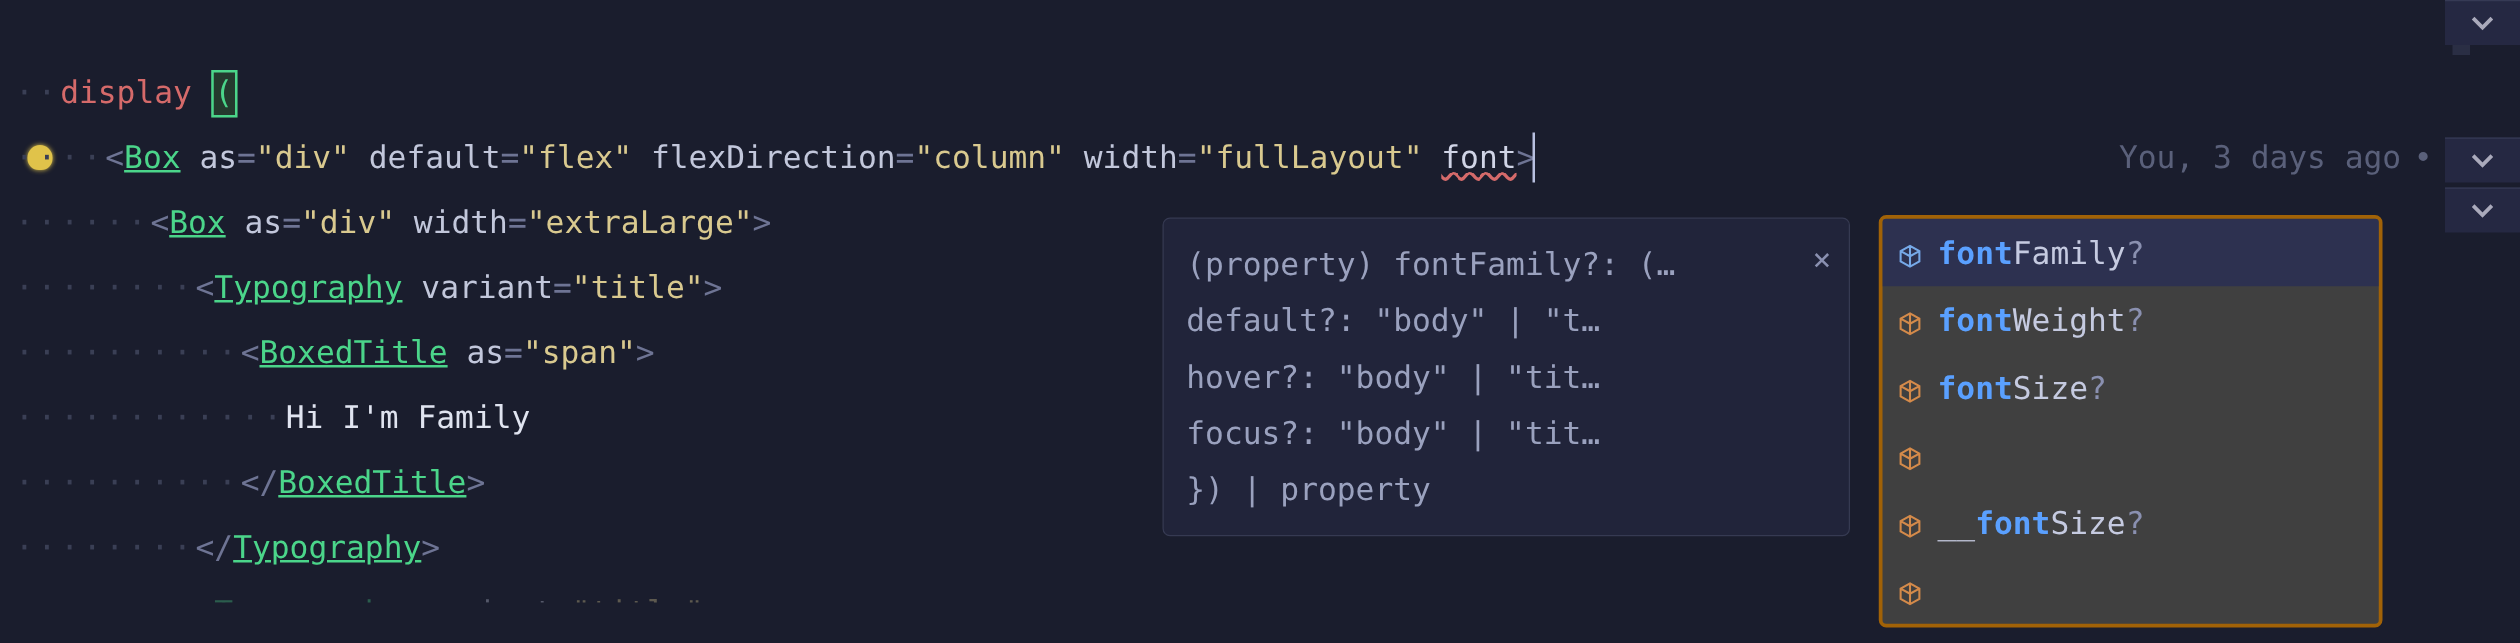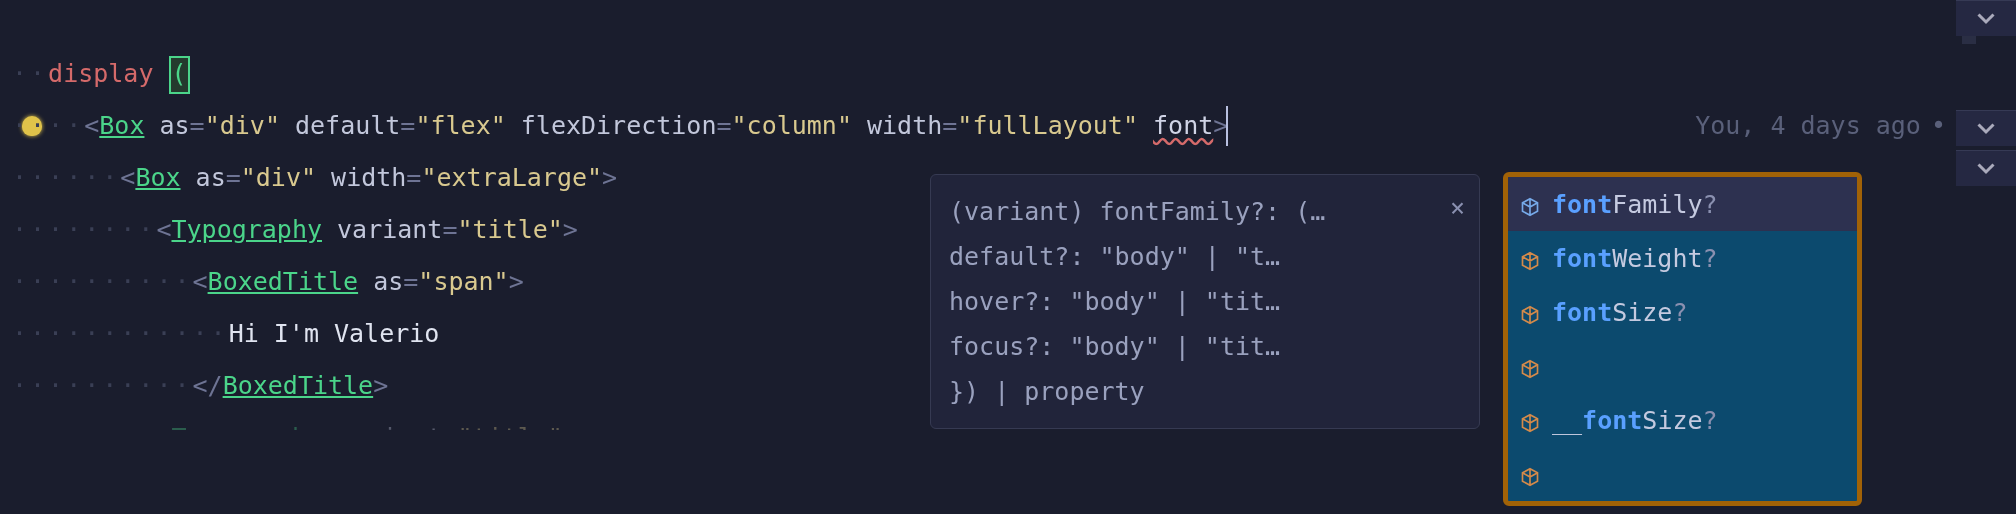--- a/index.html
+++ b/index.html
@@ -99,23 +99,23 @@
     right: 14px;
     color: #8a90b0;
     cursor: pointer;
   }
 
   
   .suggest {
     position: absolute;
     top: 172px;
     left: 1503px;
-    width: 359px;
-    background: #0c4a6e;
-    border: 5px solid #a16207;
+    width: 403px;
+    background: #404040;
+    border: 3px solid #a16207;
     border-radius: 6px;
     overflow: hidden;
   }
   .suggest-row {
     display: flex;
     align-items: center;
     height: 54px;
     padding: 0 12px;
     gap: 12px;
     color: #c5cae0;
@@ -177,56 +177,59 @@
     <span class="cursor-open"><span class="brace">(</span></span>
   </div>
 
   <div class="line">
     <span class="ws">····</span><span class="tag-angle">&lt;</span><span class="tag-name">Box</span>
     <span class="attr">as</span><span class="eq">=</span><span class="str">"div"</span>
     <span class="attr">default</span><span class="eq">=</span><span class="str">"flex"</span>
     <span class="attr">flexDirection</span><span class="eq">=</span><span class="str">"column"</span>
     <span class="attr">width</span><span class="eq">=</span><span class="str">"fullLayout"</span>
     <span class="rel"><span class="font-err">font</span><span class="tag-angle">&gt;</span><span class="text-cursor"></span></span>
-    <span class="blame"><span>You, 4 days ago</span><span class="blame-dot">•</span></span>
+    <span class="blame"><span>You, 3 days ago</span><span class="blame-dot">•</span></span>
   </div>
 
   <div class="line">
     <span class="ws">······</span><span class="tag-angle">&lt;</span><span class="tag-name">Box</span>
     <span class="attr">as</span><span class="eq">=</span><span class="str">"div"</span>
     <span class="attr">width</span><span class="eq">=</span><span class="str">"extraLarge"</span><span class="tag-angle">&gt;</span>
   </div>
 
   <div class="line">
     <span class="ws">········</span><span class="tag-angle">&lt;</span><span class="tag-name">Typography</span>
     <span class="attr">variant</span><span class="eq">=</span><span class="str">"title"</span><span class="tag-angle">&gt;</span>
   </div>
 
   <div class="line">
     <span class="ws">··········</span><span class="tag-angle">&lt;</span><span class="tag-name">BoxedTitle</span>
     <span class="attr">as</span><span class="eq">=</span><span class="str">"span"</span><span class="tag-angle">&gt;</span>
   </div>
 
   <div class="line">
-    <span class="ws">············</span><span class="text-plain">Hi I'm Valerio</span>
+    <span class="ws">············</span><span class="text-plain">Hi I'm Family</span>
   </div>
 
   <div class="line">
     <span class="ws">··········</span><span class="tag-angle">&lt;/</span><span class="tag-name">BoxedTitle</span><span class="tag-angle">&gt;</span>
   </div>
 
+  <div class="line">
+    <span class="ws">········</span><span class="tag-angle">&lt;/</span><span class="tag-name">Typography</span><span class="tag-angle">&gt;</span>
+  </div>
 
   <div class="line" style="opacity:.35; overflow:hidden; height:18px;">
     <span class="ws">········</span><span class="tag-angle">&lt;</span><span class="tag-name">Typography</span>
     <span class="attr">variant</span><span class="eq">=</span><span class="str">"title"</span><span class="tag-angle">&gt;</span>
   </div>
 
   <div class="sig-box">
     <span class="sig-close">×</span>
-    <div class="sig-line">(variant) fontFamily?: (…</div>
+    <div class="sig-line">(property) fontFamily?: (…</div>
     <div class="sig-line">  default?: "body" | "t…</div>
     <div class="sig-line">  hover?: "body" | "tit…</div>
     <div class="sig-line">  focus?: "body" | "tit…</div>
     <div class="sig-line">}) | property</div>
   </div>
 
   <div class="suggest">
       <div class="suggest-row selected">
         <span class="suggest-icon"><svg viewBox="0 0 24 24">
             <path d="M12 2 L21 7 L21 17 L12 22 L3 17 L3 7 Z M12 2 L12 22 M3 7 L12 12 L21 7" fill="none" stroke="#76a9e8" stroke-width="2"></path>

